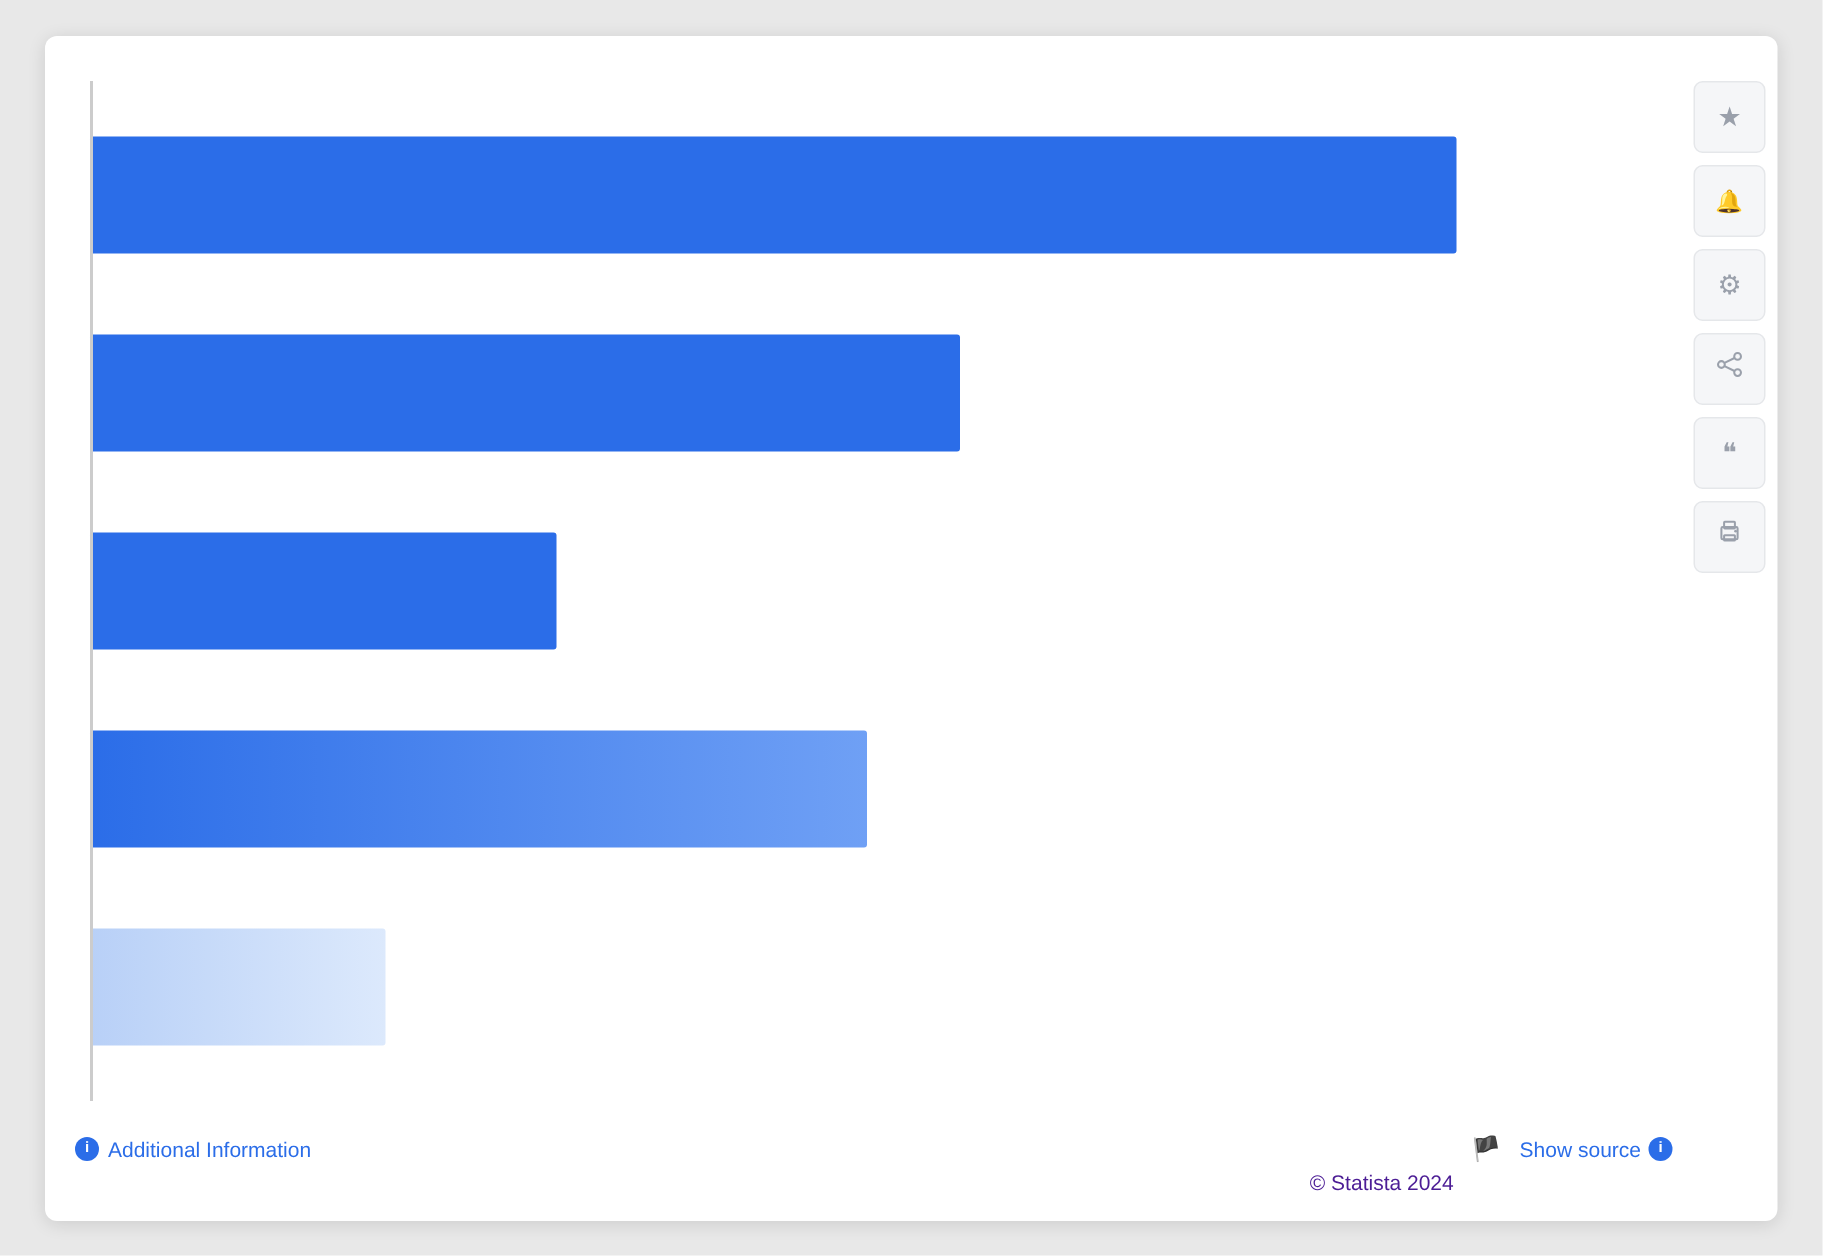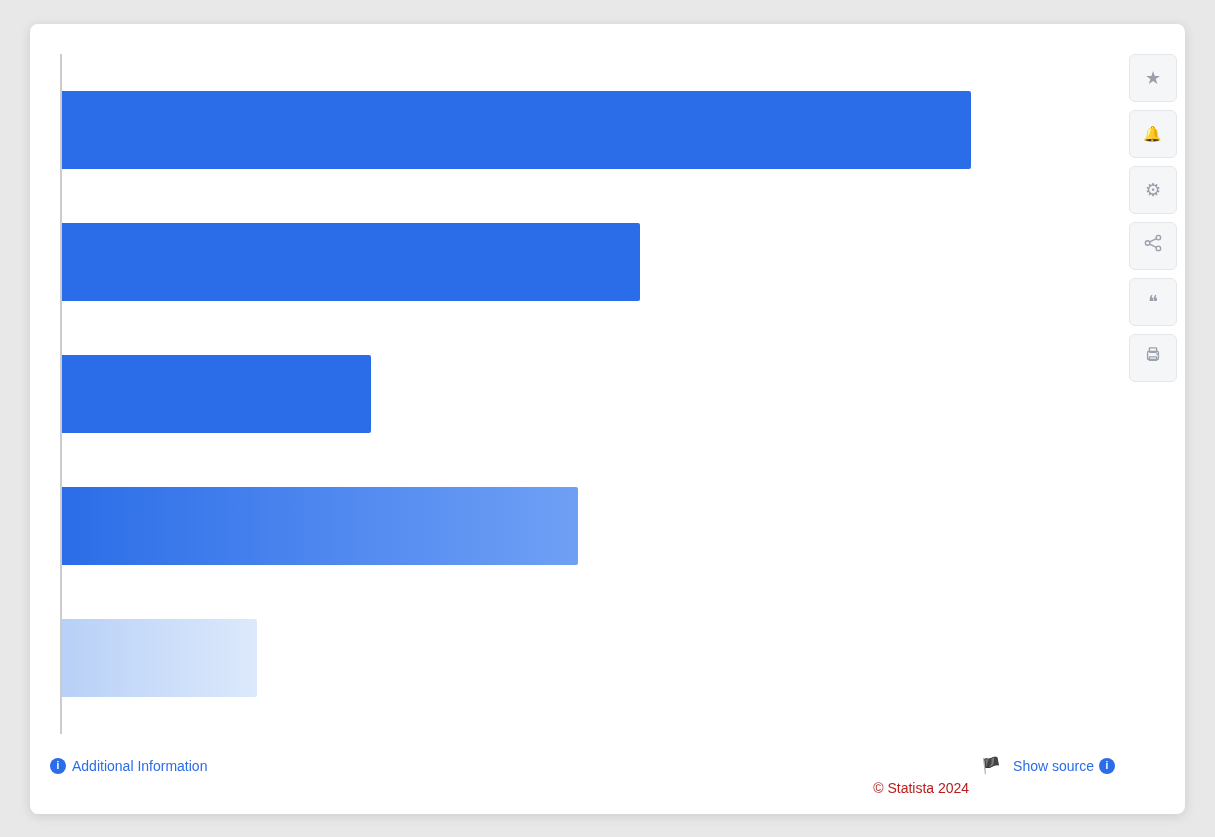--- a/index.html
+++ b/index.html
@@ -114,21 +114,21 @@
       cursor: pointer;
     }
     .footer-right {
       display: flex;
       align-items: center;
       gap: 12px;
       font-size: 14px;
       color: #2b6de8;
     }
     .statista-copy {
-      color: #b91c1c;
+      color: #4c1d95;
       font-size: 14px;
       margin-top: 44px;
     }
     .show-source {
       color: #2b6de8;
       cursor: pointer;
       display: flex;
       align-items: center;
       gap: 5px;
       text-align: right;

